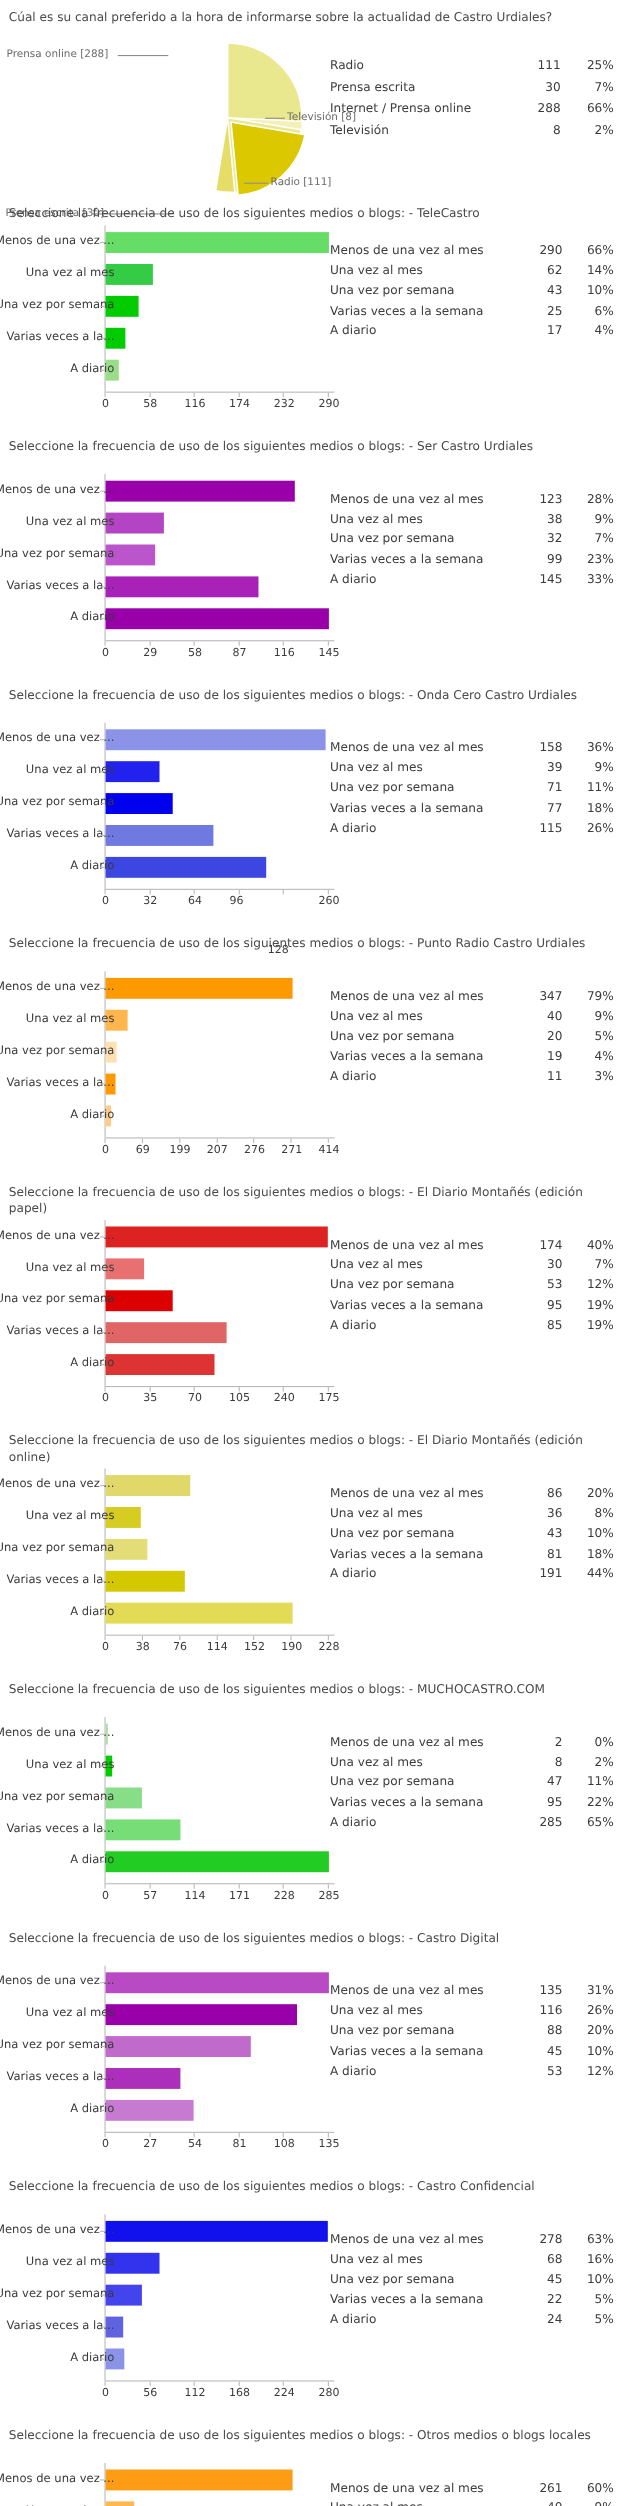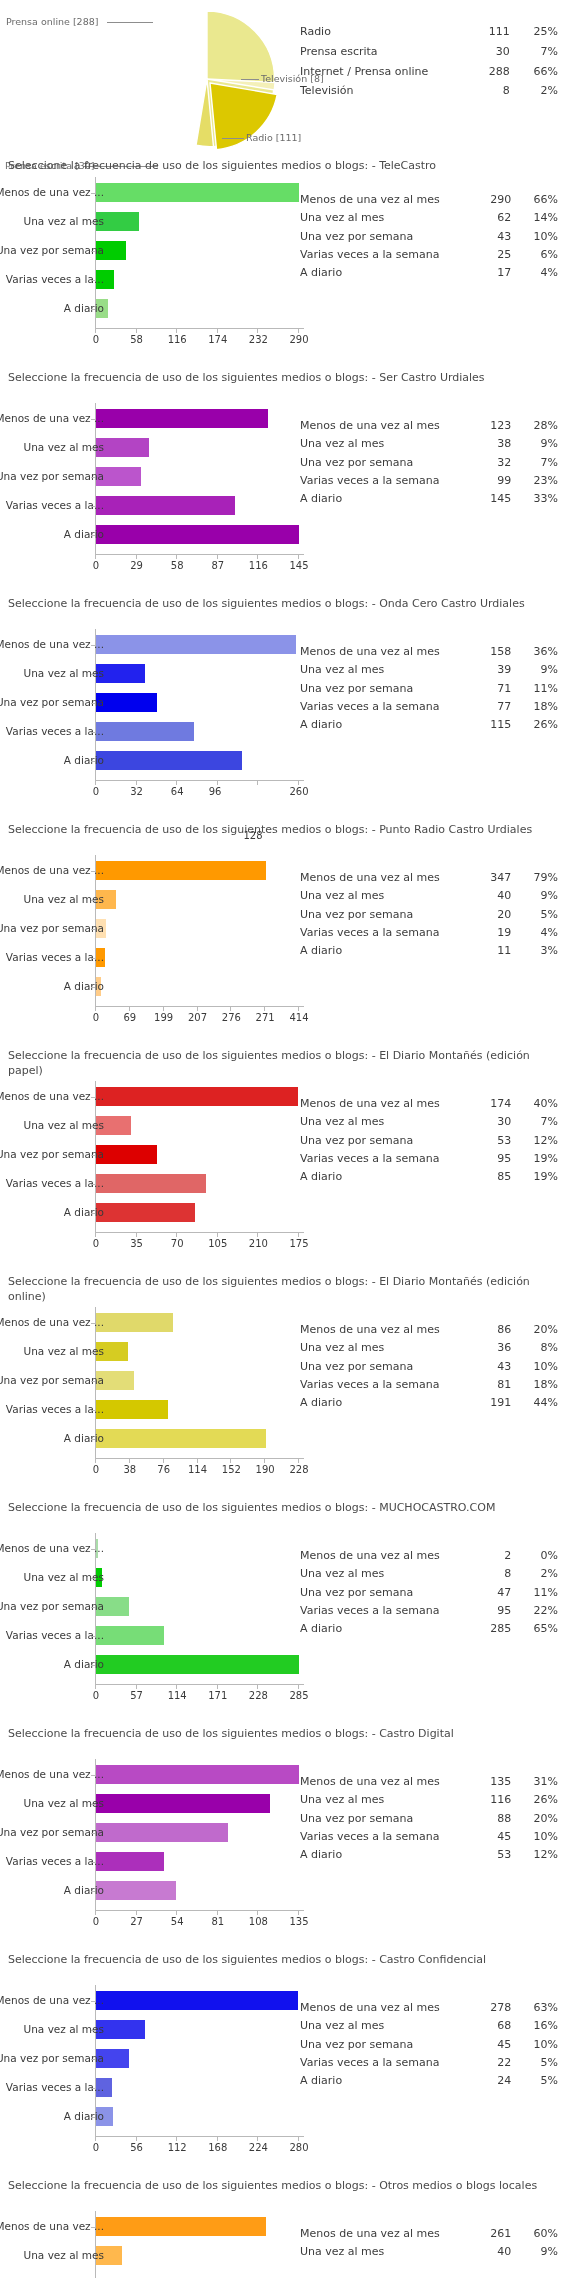--- a/index.html
+++ b/index.html
@@ -113,20 +113,21 @@
   .legend-table td.lbl { width: 168px; }
   .legend-table td.num { width: 46px; text-align: right; padding-right: 6px; }
   .legend-table td.pct { width: 40px; text-align: right; }
 </style>
 </head>
 <body>
 
 <div class="page">
 
   <div>
+    <div class="q-title">Cúal es su canal preferido a la hora de informarse sobre la actualidad de Castro Urdiales?</div>
 
     <div class="pie-block">
       <div class="pie-wrap">
         <svg class="pie-svg" width="142" height="142" viewBox="0 0 142 142">
 
           <path d="M71 71 L71 3 A68 68 0 1 1 70.1 139.0 Z" fill="#eae88f" stroke="#ffffff" stroke-width="1.4"></path>
 
           <path d="M71 71 L139 74.5 A68 68 0 0 1 138.2 82.0 Z" fill="#f4f0b8" stroke="#ffffff" stroke-width="1.4"></path>
 
           <path d="M74 75 L141.2 86.5 A68 68 0 0 1 80.5 141.6 Z" fill="#dcc800" stroke="#ffffff" stroke-width="1.4"></path>
@@ -451,21 +452,21 @@
           <div class="axis-h" style="top: 151px; width: 209px;"></div>
           <div class="tick" style="left: 95px; top: 152px;"></div>
           <div class="tick-lbl" style="left: 96px; top: 157px;">0</div>
           <div class="tick" style="left: 135.6px; top: 152px;"></div>
           <div class="tick-lbl" style="left: 136.6px; top: 157px;">35</div>
           <div class="tick" style="left: 176.2px; top: 152px;"></div>
           <div class="tick-lbl" style="left: 177.2px; top: 157px;">70</div>
           <div class="tick" style="left: 216.8px; top: 152px;"></div>
           <div class="tick-lbl" style="left: 217.8px; top: 157px;">105</div>
           <div class="tick" style="left: 257.4px; top: 152px;"></div>
-          <div class="tick-lbl" style="left: 258.4px; top: 157px;">210</div>
+          <div class="tick-lbl" style="left: 258.4px; top: 157px;">240</div>
           <div class="tick" style="left: 298px; top: 152px;"></div>
           <div class="tick-lbl" style="left: 299px; top: 157px;">175</div>
         </div>
         <table class="legend-table" style="top: 55px;">
           <tbody>
             <tr>
               <td class="lbl">Menos de una vez al mes</td>
               <td class="num">174</td>
               <td class="pct">40%</td>
             </tr>

